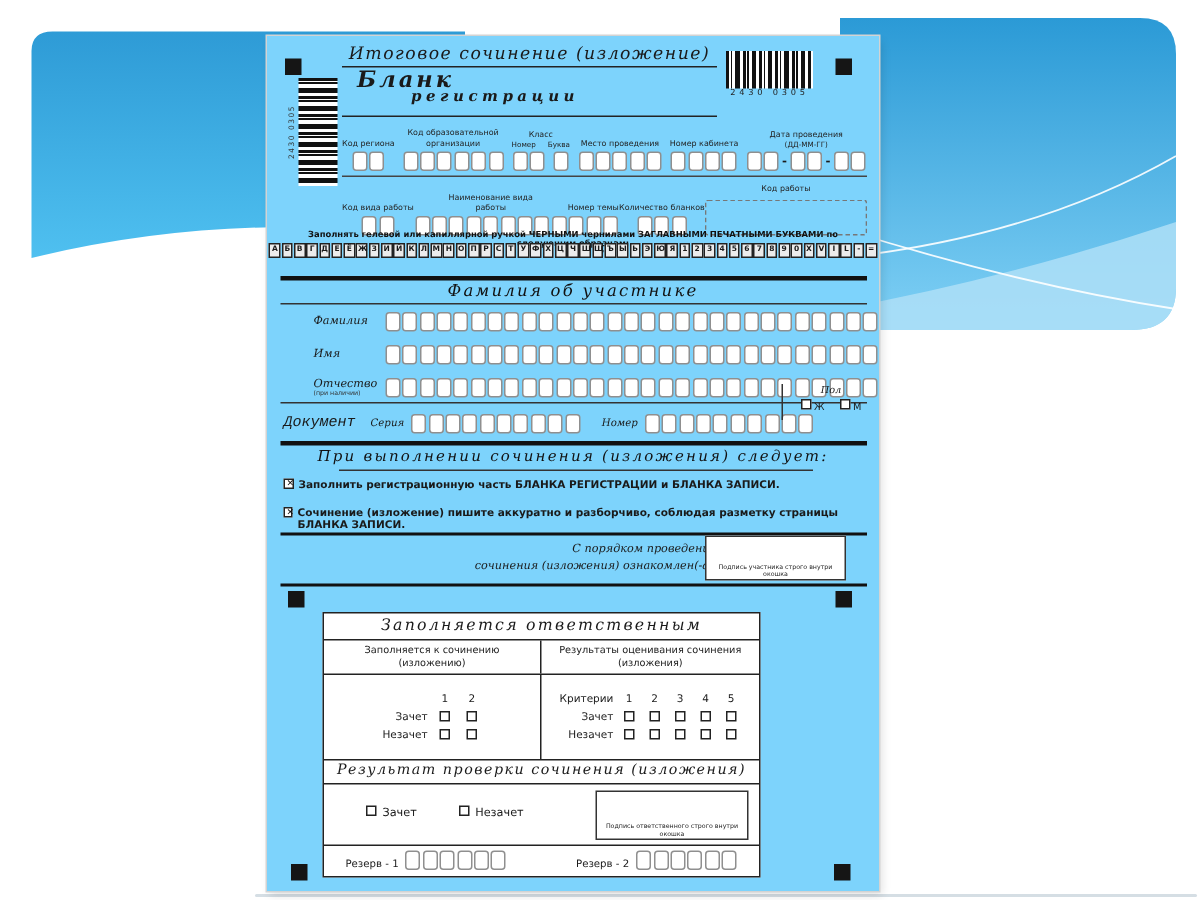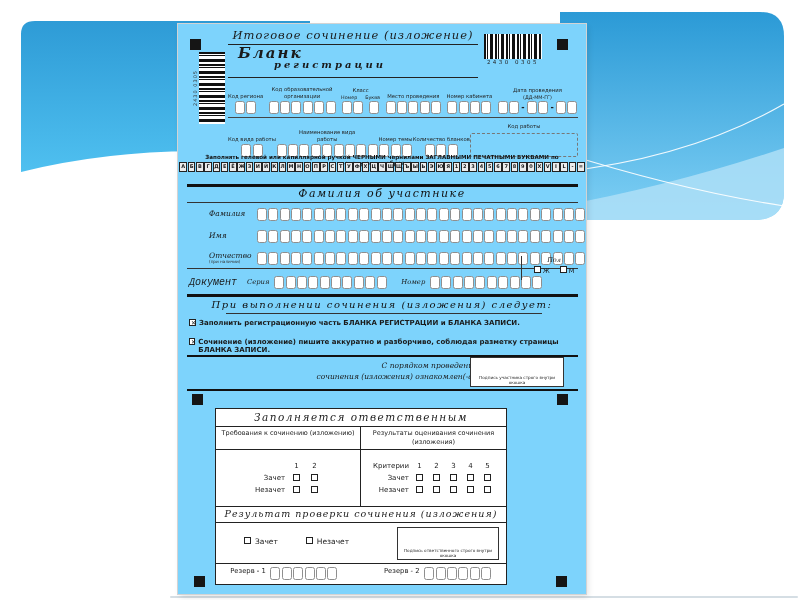--- a/index.html
+++ b/index.html
@@ -90,21 +90,21 @@
   .ot-half:first-child{border-right:1.2px solid #222;}
   .mini-grid-l{display:grid;grid-template-columns:auto 13px 13px;gap:4px 5px;align-items:center;justify-items:center;font-size:7px;}
   .mini-grid-r{display:grid;grid-template-columns:auto 13px 13px 13px 13px 13px;gap:4px 4px;align-items:center;justify-items:center;font-size:7px;}
   .mg-label{justify-self:end;font-size:7px;}
   .ot-rheader{border-top:1.2px solid #222;border-bottom:1.2px solid #222;text-align:center;
               font-family:"DejaVu Serif",serif;font-style:italic;font-size:9.5px;letter-spacing:1px;padding:1.5px 0 2.5px;}
   .ot-result{position:relative;height:40px;}
   .ot-opts{position:absolute;left:28px;top:14px;display:flex;gap:28px;font-size:7.5px;align-items:center;}
   .ot-opts .cbx{margin-right:4px;}
   .ot-reserve{border-top:1.2px solid #222;display:flex;justify-content:center;gap:46px;padding:3px 0 4px;align-items:center;}
-  .res-group{display:flex;align-items:flex-start;}
+  .res-group{display:flex;align-items:flex-end;}
   .res-group .rlabel{font-size:6.8px;margin-right:4px;}
   .num-head{font-size:7px;}
 </style>
 </head>
 <body>
 
 <svg class="bg" width="800" height="600" viewBox="0 0 800 600">
   <defs>
     <linearGradient id="gL" x1="0" y1="0" x2="0" y2="1">
       <stop offset="0" stop-color="#2E9BD6"></stop>
@@ -492,21 +492,21 @@
   </div>
 
   <div class="rule-heavy" style="top:365px;height:2.2px;"></div>
 
   <div class="sq" style="left:14px;top:370px;"></div>
   <div class="sq" style="left:379px;top:370px;"></div>
 
   <div class="otable">
     <div class="ot-header">Заполняется ответственным</div>
     <div class="ot-cols">
-      <div class="ot-col">Требования к сочинению (изложению)</div>
+      <div class="ot-col">Заполняется к сочинению (изложению)</div>
       <div class="ot-col">Результаты оценивания сочинения (изложения)</div>
     </div>
     <div class="ot-body">
       <div class="ot-half">
         <div class="mini-grid-l">
           <span></span>
           <span class="num-head">1</span>
           <span class="num-head">2</span>
           <span class="mg-label">Зачет</span>
           <span class="cbx"></span>

